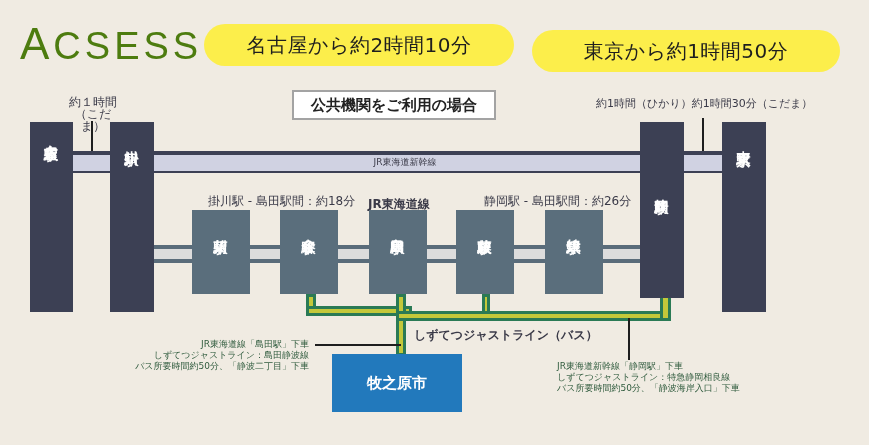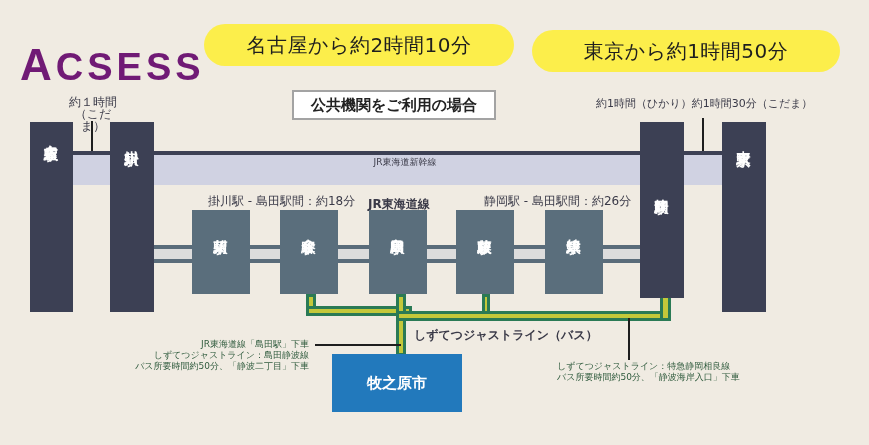--- a/index.html
+++ b/index.html
@@ -1,28 +1,28 @@
 <!DOCTYPE html>
 <html><head>
 <meta charset="utf-8">
 <style>
   html, body { margin:0; padding:0; }
   body { width:869px; height:445px; background:#f0ebe2; position:relative; overflow:hidden;
          font-family:"DejaVu Sans", sans-serif; }
   .abs { position:absolute; }
-  .logo { left:20px; top:22px; font-family:"Liberation Sans", sans-serif; font-size:38px; font-weight:700;
-          letter-spacing:4px; color:#701a75; line-height:44px;margin-top:21px; }
+  .logo { left:20px; top:22px; font-family:"Liberation Sans", sans-serif; font-size:38px; font-weight:400;
+          letter-spacing:4px; color:#4d7c0f; line-height:44px; }
   .logo .big { font-size:44px; }
   .pill { background:#fcee4b; border-radius:22px; height:42px; line-height:42px; text-align:center;
           font-weight:400; font-size:20px; color:#1e1e1e; letter-spacing:0.5px; }
   .boxtitle { left:292px; top:90px; width:200px; height:26px; background:#fff; border:2px solid #a3a3a3;
               font-weight:700; font-size:15px; text-align:center; line-height:26px; color:#222; }
   .note { font-size:12px; color:#3a3a48; }
   .line-shinkansen { left:70px; top:151px; width:670px; height:22px; background:#3c4054; }
-  .line-shinkansen .inner { position:absolute; left:0; right:0; top:4px; height:30px; background:#d0d2e2;
+  .line-shinkansen .inner { position:absolute; left:0; right:0; top:4px; height:16px; background:#d0d2e2;
               font-size:9px; color:#3a3a48; text-align:center; line-height:14px; }
   .line-tokaido { left:140px; top:245px; width:510px; height:18px; background:#5a6c7a; }
   .line-tokaido .inner { position:absolute; left:0; right:0; top:4px; height:10px; background:#dcdcdc; }
   .st-dark { background:#3c4054; color:#fff; }
   .st-mid { background:#5a6e7c; color:#fff; }
   .st-label { writing-mode:vertical-rl; text-orientation:upright; font-size:14px; font-weight:700;
               letter-spacing:1px; position:absolute; left:50%; transform:translateX(-50%); }
   .tick { background:#1e1e1e; width:2px; }
   .bus { background:#c4c83a; border:3px solid #2a7a55; box-sizing:border-box; }
   .city { left:332px; top:354px; width:130px; height:58px; background:#2279bc; color:#fff; font-weight:700;
@@ -97,17 +97,18 @@
 
 <div class="abs note green" style="right:560px;top:339px;text-align:right;line-height:11px;font-size:9px;">
   <div>JR東海道線「島田駅」下車</div>
   <div>しずてつジャストライン：島田静波線</div>
   <div>バス所要時間約50分、「静波二丁目」下車</div>
 </div>
 <div class="abs" style="left:315px;top:344px;width:86px;height:2px;background:#1e1e1e;"></div>
 
 <div class="abs tick" style="left:628px;top:318px;height:42px;"></div>
 <div class="abs note green" style="left:557px;top:361px;line-height:11px;font-size:9px;">
+  <div>JR東海道新幹線「静岡駅」下車</div>
   <div>しずてつジャストライン：特急静岡相良線</div>
   <div>バス所要時間約50分、「静波海岸入口」下車</div>
 </div>
 
 <div class="abs city">牧之原市</div>
 
 </body></html>

